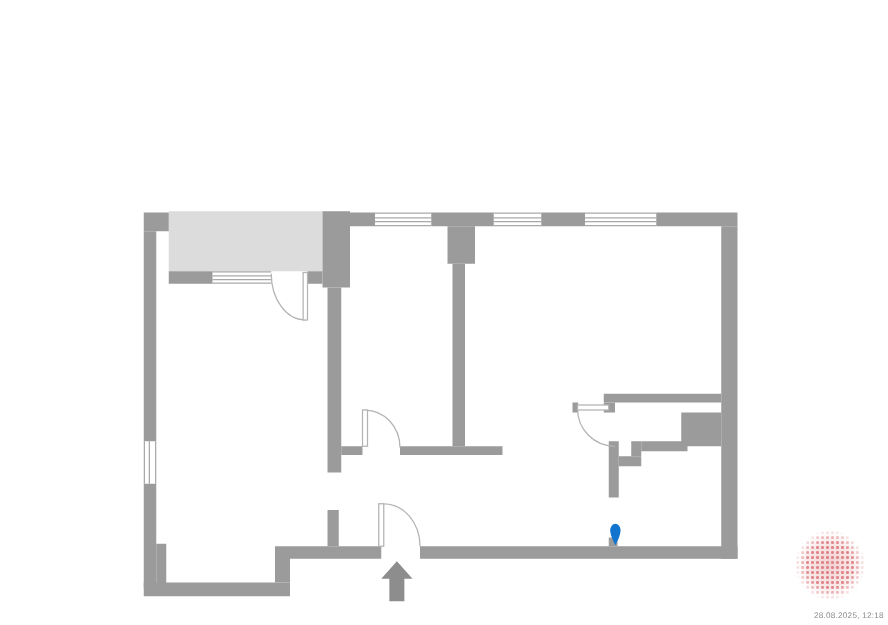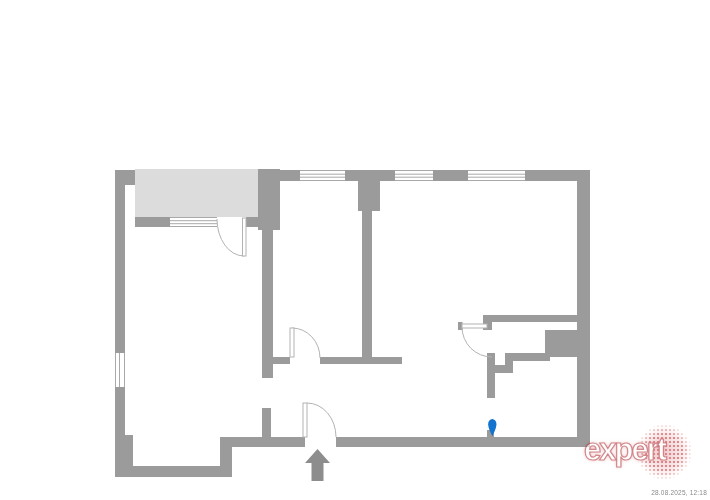--- a/index.html
+++ b/index.html
@@ -143,18 +143,17 @@
       <polygon class="arrow" points="317.5,449 330,463 323.5,463 323.5,481 311.5,481 311.5,463 305,463"></polygon>
     </g>
 
     <g>
       <path class="pin" d="M488.1 424.5 A4.2 5.6 0 1 1 496.5 424.5 C496.1 429 493.9 432.8 492.3 436.2 C490.7 432.8 488.5 429 488.1 424.5 Z"></path>
     </g>
   </svg>
 
   <div class="logo">
     <div class="logo-circle"></div>
-    <div class="logo-text">expert</div>
   </div>
 
   <div class="timestamp">28.08.2025, 12:18</div>
 
 </div>
 
 </body></html>

